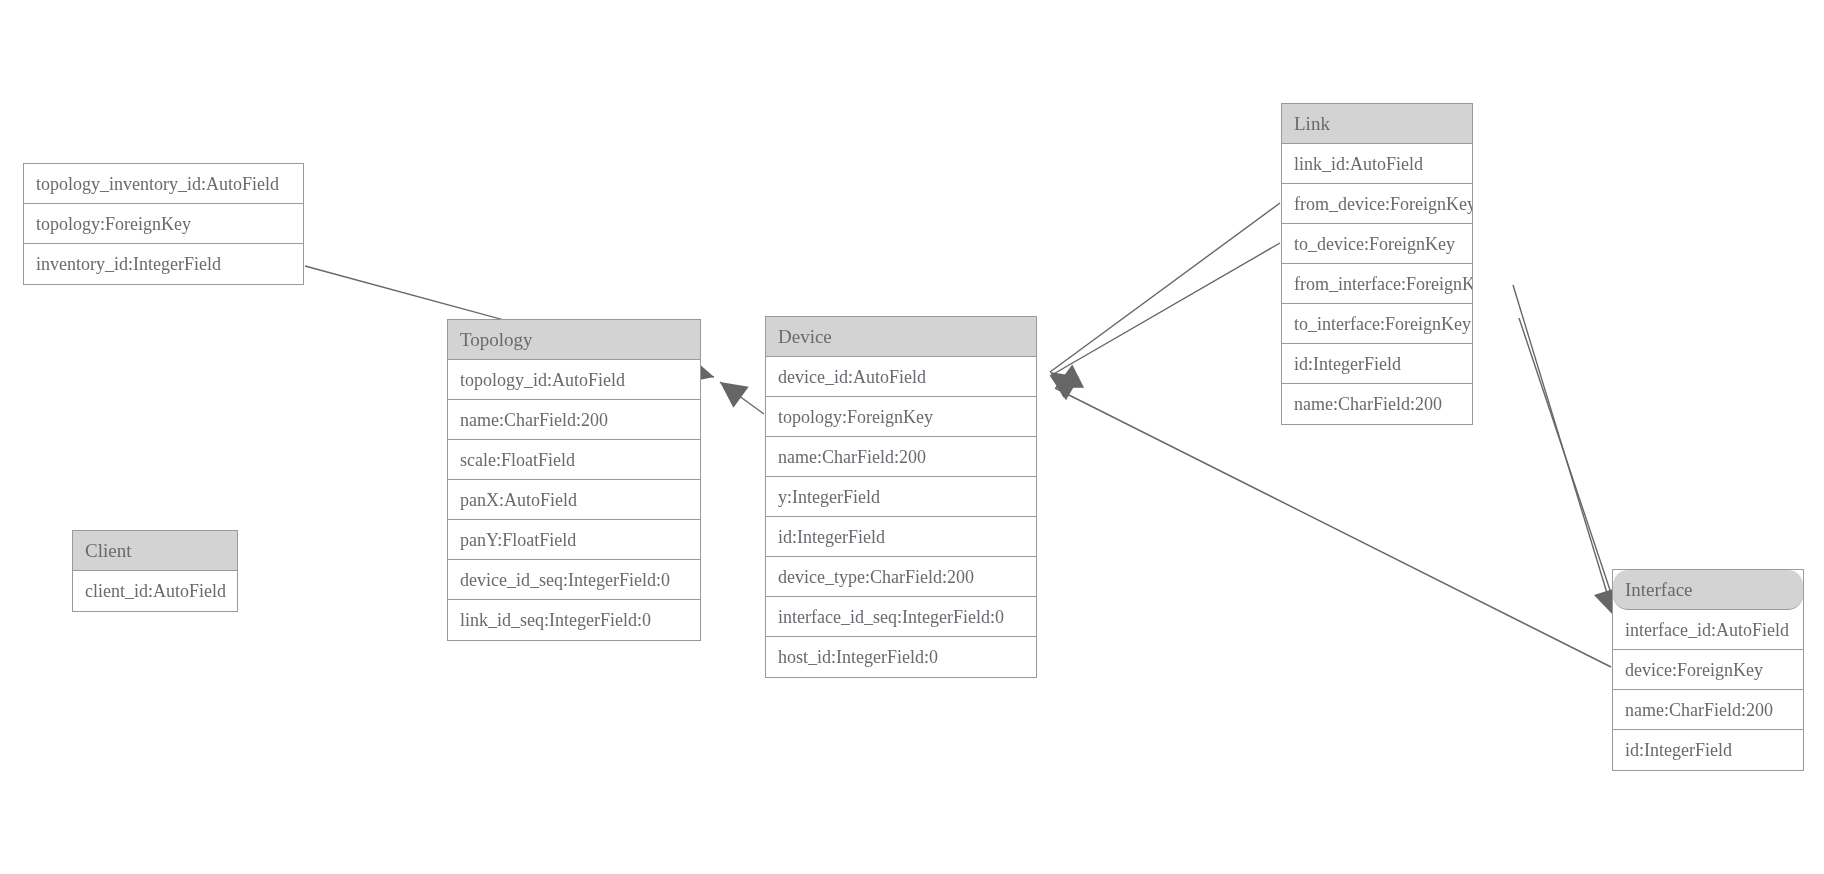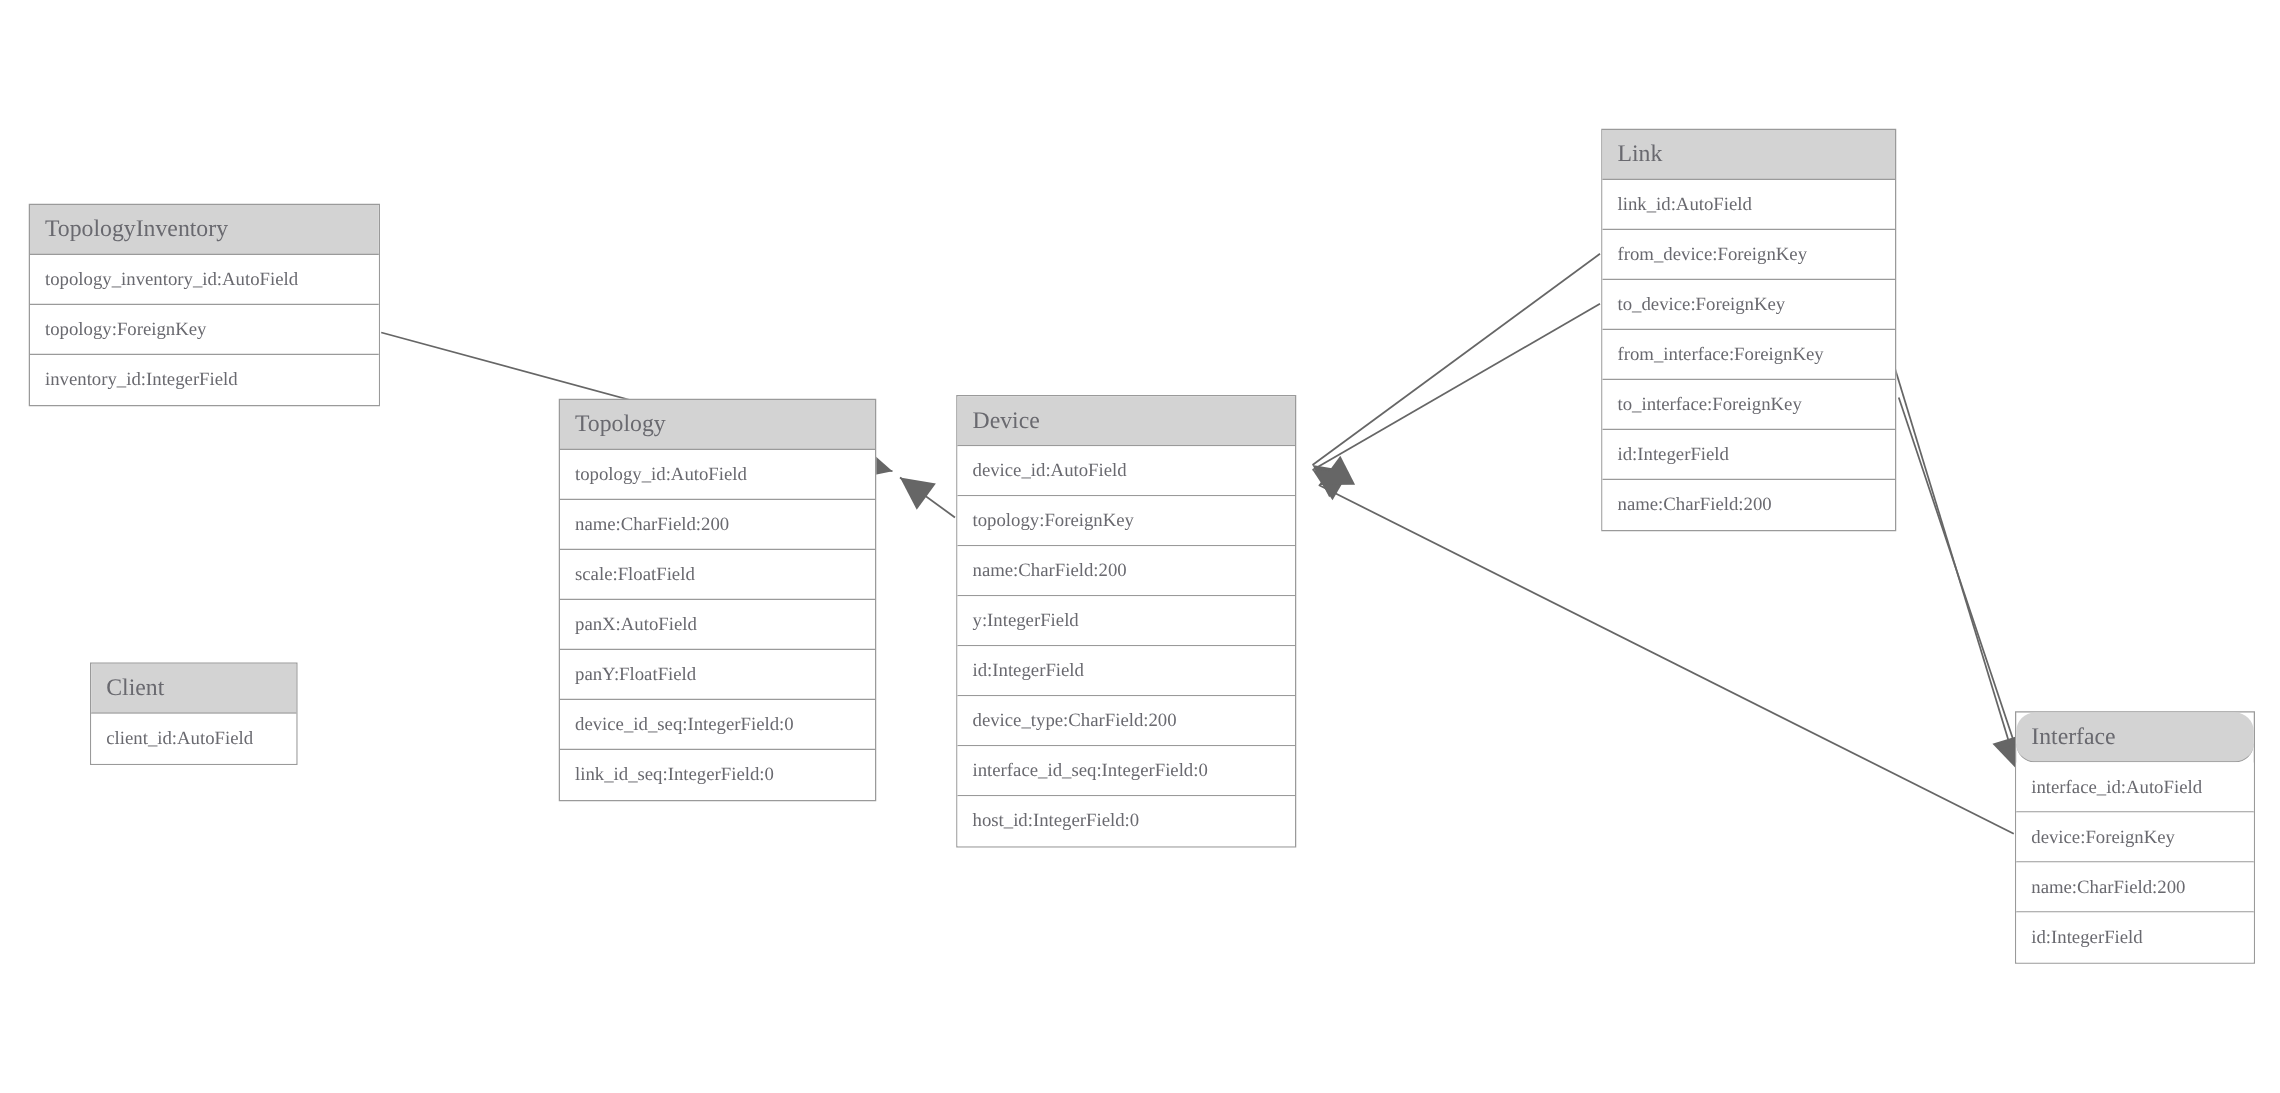--- a/index.html
+++ b/index.html
@@ -41,21 +41,21 @@
     font-size: 19px;
     color: #69696f;
     white-space: nowrap;
     overflow: hidden;
   }
   .entity-row {
     box-sizing: border-box;
     height: 40px;
     line-height: 40px;
     padding: 0 0 0 12px;
-    font-size: 15px;
+    font-size: 18px;
     color: #69696f;
     border-bottom: 1px solid #9a9a9a;
     background: #ffffff;
     white-space: nowrap;
     overflow: hidden;
   }
   .entity-row:last-child {
     border-bottom: none;
   }
 </style>
@@ -80,21 +80,20 @@
         <polygon points="0,0 -26,-13 -26,13" fill="#666666" transform="translate(1050,372) rotate(216)"></polygon>
         <polygon points="0,0 -26,-13 -26,13" fill="#666666" transform="translate(1050,376) rotate(210)"></polygon>
         <polygon points="0,0 -26,-13 -26,13" fill="#666666" transform="translate(1614,616) rotate(73)"></polygon>
         <polygon points="0,0 -26,-13 -26,13" fill="#666666" transform="translate(1620,620) rotate(71)"></polygon>
         <polygon points="0,0 -26,-13 -26,13" fill="#666666" transform="translate(1055,388) rotate(153)"></polygon>
       </g>
   </svg>
 
   <div id="entities-layer">
       <div class="entity" style="left: 23px; top: 163px; width: 281px; border-color: rgb(154, 154, 154);">
-        <div class="entity-header" style="background: rgb(211, 211, 211); color: rgb(105, 105, 111); border-bottom-color: rgb(154, 154, 154);">TopologyInventory</div>
         <div class="entity-row" style="color: rgb(105, 105, 111); background: rgb(255, 255, 255); border-bottom-color: rgb(154, 154, 154);">topology_inventory_id:AutoField</div>
         <div class="entity-row" style="color: rgb(105, 105, 111); background: rgb(255, 255, 255); border-bottom-color: rgb(154, 154, 154);">topology:ForeignKey</div>
         <div class="entity-row" style="color: rgb(105, 105, 111); background: rgb(255, 255, 255); border-bottom-color: rgb(154, 154, 154);">inventory_id:IntegerField</div>
       </div>
       <div class="entity" style="left: 447px; top: 319px; width: 254px; border-color: rgb(154, 154, 154);">
         <div class="entity-header" style="background: rgb(211, 211, 211); color: rgb(105, 105, 111); border-bottom-color: rgb(154, 154, 154);">Topology</div>
         <div class="entity-row" style="color: rgb(105, 105, 111); background: rgb(255, 255, 255); border-bottom-color: rgb(154, 154, 154);">topology_id:AutoField</div>
         <div class="entity-row" style="color: rgb(105, 105, 111); background: rgb(255, 255, 255); border-bottom-color: rgb(154, 154, 154);">name:CharField:200</div>
         <div class="entity-row" style="color: rgb(105, 105, 111); background: rgb(255, 255, 255); border-bottom-color: rgb(154, 154, 154);">scale:FloatField</div>
         <div class="entity-row" style="color: rgb(105, 105, 111); background: rgb(255, 255, 255); border-bottom-color: rgb(154, 154, 154);">panX:AutoField</div>
@@ -106,21 +105,21 @@
         <div class="entity-header" style="background: rgb(211, 211, 211); color: rgb(105, 105, 111); border-bottom-color: rgb(154, 154, 154);">Device</div>
         <div class="entity-row" style="color: rgb(105, 105, 111); background: rgb(255, 255, 255); border-bottom-color: rgb(154, 154, 154);">device_id:AutoField</div>
         <div class="entity-row" style="color: rgb(105, 105, 111); background: rgb(255, 255, 255); border-bottom-color: rgb(154, 154, 154);">topology:ForeignKey</div>
         <div class="entity-row" style="color: rgb(105, 105, 111); background: rgb(255, 255, 255); border-bottom-color: rgb(154, 154, 154);">name:CharField:200</div>
         <div class="entity-row" style="color: rgb(105, 105, 111); background: rgb(255, 255, 255); border-bottom-color: rgb(154, 154, 154);">y:IntegerField</div>
         <div class="entity-row" style="color: rgb(105, 105, 111); background: rgb(255, 255, 255); border-bottom-color: rgb(154, 154, 154);">id:IntegerField</div>
         <div class="entity-row" style="color: rgb(105, 105, 111); background: rgb(255, 255, 255); border-bottom-color: rgb(154, 154, 154);">device_type:CharField:200</div>
         <div class="entity-row" style="color: rgb(105, 105, 111); background: rgb(255, 255, 255); border-bottom-color: rgb(154, 154, 154);">interface_id_seq:IntegerField:0</div>
         <div class="entity-row" style="color: rgb(105, 105, 111); background: rgb(255, 255, 255); border-bottom-color: rgb(154, 154, 154);">host_id:IntegerField:0</div>
       </div>
-      <div class="entity" style="left: 1281px; top: 103px; width: 236px; border-color: rgb(154, 154, 154);">
+      <div class="entity" style="left: 1281px; top: 103px; width: 192px; border-color: rgb(154, 154, 154);">
         <div class="entity-header" style="background: rgb(211, 211, 211); color: rgb(105, 105, 111); border-bottom-color: rgb(154, 154, 154);">Link</div>
         <div class="entity-row" style="color: rgb(105, 105, 111); background: rgb(255, 255, 255); border-bottom-color: rgb(154, 154, 154);">link_id:AutoField</div>
         <div class="entity-row" style="color: rgb(105, 105, 111); background: rgb(255, 255, 255); border-bottom-color: rgb(154, 154, 154);">from_device:ForeignKey</div>
         <div class="entity-row" style="color: rgb(105, 105, 111); background: rgb(255, 255, 255); border-bottom-color: rgb(154, 154, 154);">to_device:ForeignKey</div>
         <div class="entity-row" style="color: rgb(105, 105, 111); background: rgb(255, 255, 255); border-bottom-color: rgb(154, 154, 154);">from_interface:ForeignKey</div>
         <div class="entity-row" style="color: rgb(105, 105, 111); background: rgb(255, 255, 255); border-bottom-color: rgb(154, 154, 154);">to_interface:ForeignKey</div>
         <div class="entity-row" style="color: rgb(105, 105, 111); background: rgb(255, 255, 255); border-bottom-color: rgb(154, 154, 154);">id:IntegerField</div>
         <div class="entity-row" style="color: rgb(105, 105, 111); background: rgb(255, 255, 255); border-bottom-color: rgb(154, 154, 154);">name:CharField:200</div>
       </div>
       <div class="entity" style="left: 1612px; top: 569px; width: 192px; border-color: rgb(154, 154, 154);">

